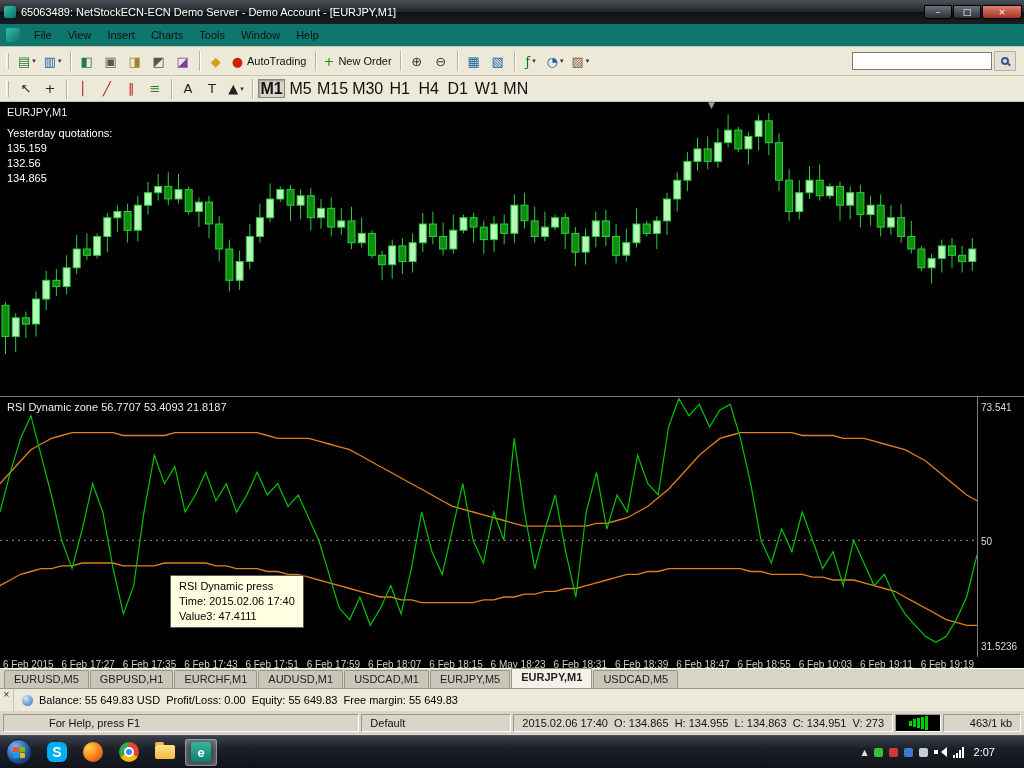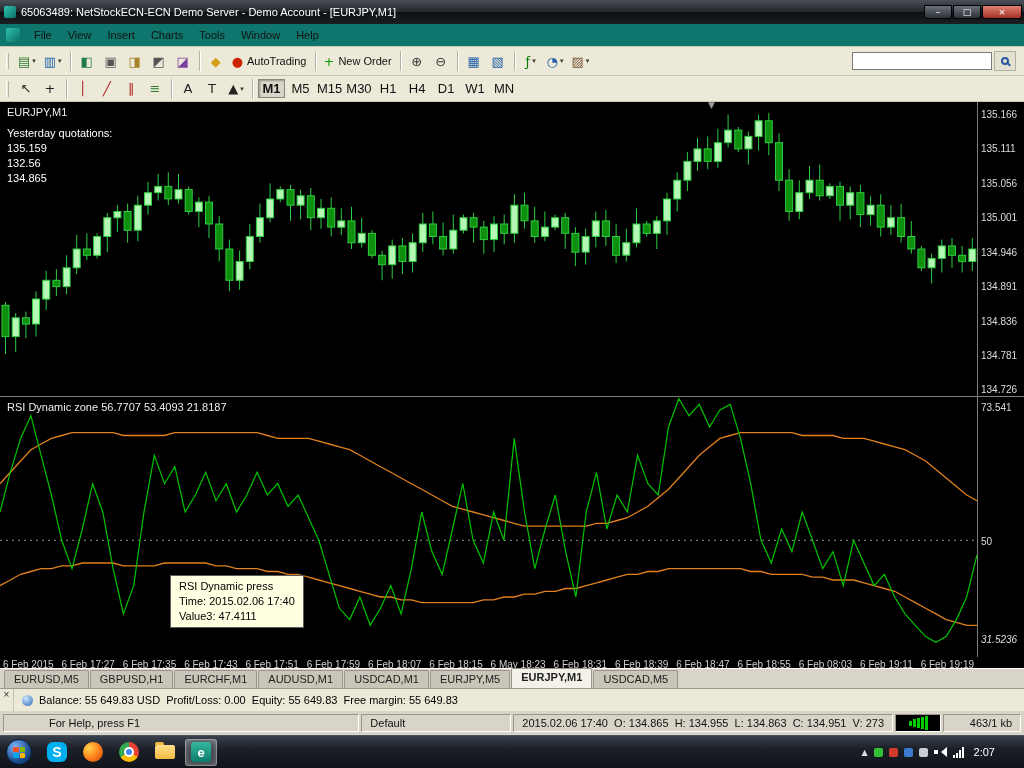--- a/index.html
+++ b/index.html
@@ -32,21 +32,21 @@
     align-items:center;justify-content:center;gap:2px;font-size:13px;padding:0 3px;font-family:inherit;}
   .g{line-height:1;font-family:"DejaVu Sans",sans-serif;}
   .caret{font-size:7px;color:#333;font-family:"DejaVu Sans",sans-serif;}
   .tlabel{font-size:11px;color:#111;margin-left:2px;white-space:nowrap;}
   .tsep{width:1px;height:20px;background:#b5b1a2;margin:0 4px;box-shadow:1px 0 0 #fff;}
   .searchwrap{margin-left:auto;display:flex;align-items:center;gap:2px;padding-right:4px;}
   .search-input{width:140px;height:18px;border:1px solid #7a7a7a;background:#fff;font-size:11px;padding:0 4px;font-family:inherit;}
   .search-btn{width:22px;height:20px;border:1px solid #b5b1a2;background:#e4e1d2;display:flex;align-items:center;justify-content:center;}
   .mag{width:8px;height:8px;border:2px solid #2a5aa0;border-radius:50%;position:relative;display:block;}
   .mag::after{content:"";position:absolute;width:5px;height:2px;background:#2a5aa0;transform:rotate(45deg);right:-4px;bottom:-2px;}
-  .tfbtn{height:19px;min-width:27px;font-size:13px;border:1px solid transparent;background:transparent;color:#111;font-family:inherit;margin:0 1px;}
+  .tfbtn{height:19px;min-width:27px;font-size:16px;border:1px solid transparent;background:transparent;color:#111;font-family:inherit;margin:0 1px;}
   .tfbtn.active{border:1px solid #8a867a;background:#d9d5c8;box-shadow:inset 1px 1px 2px rgba(0,0,0,.3);font-weight:bold;}
 
   
   .chart-area{height:570px;position:relative;background:#000;overflow:hidden;}
   .main-plot{position:absolute;left:0;top:0;width:977px;height:294px;}
   .main-axis{position:absolute;left:977px;top:0;width:47px;height:294px;border-left:1px solid #7d7d7d;}
   .rsi-plot{position:absolute;left:0;top:295px;width:977px;height:260px;}
   .rsi-axis{position:absolute;left:977px;top:295px;width:47px;height:260px;border-left:1px solid #7d7d7d;}
   .hsep{position:absolute;left:0;top:294px;width:1024px;height:1px;background:#7d7d7d;}
   .axlab{position:absolute;left:3px;font-size:10px;color:#dcdcdc;white-space:nowrap;}
@@ -469,66 +469,55 @@
         </svg>
       <span class="chart-symbol">EURJPY,M1</span>
       <div class="quotes">
         <div>Yesterday quotations:</div>
         <div>135.159</div>
         <div>132.56</div>
         <div>134.865</div>
       </div>
       <span class="shift-marker">▼</span>
     </div>
-    <div class="main-axis" id="main-axis">
-        <div class="axlab" style="top: 6.88511px;">135.166</div>
-        <div class="axlab" style="top: 41.2894px;">135.111</div>
-        <div class="axlab" style="top: 75.6936px;">135.056</div>
-        <div class="axlab" style="top: 110.098px;">135.001</div>
-        <div class="axlab" style="top: 144.502px;">134.946</div>
-        <div class="axlab" style="top: 178.906px;">134.891</div>
-        <div class="axlab" style="top: 213.311px;">134.836</div>
-        <div class="axlab" style="top: 247.715px;">134.781</div>
-        <div class="axlab" style="top: 282.119px;">134.726</div>
-      </div>
     <div class="hsep"></div>
     <div class="rsi-plot">
       <svg id="rsi-svg" width="977" height="260">
           <line x1="0" y1="143.3" x2="977" y2="143.3" stroke="#909090" stroke-width="1" stroke-dasharray="2,4"></line>
           <polyline points="0.0,86.7 10.3,75.3 20.6,64.0 30.9,52.7 41.1,47.0 51.4,41.4 61.7,38.5 72.0,35.7 82.3,35.7 92.6,35.7 102.8,35.7 113.1,35.7 123.4,38.5 133.7,38.5 144.0,38.5 154.3,38.5 164.5,38.5 174.8,35.7 185.1,35.7 195.4,35.7 205.7,35.7 216.0,35.7 226.3,35.7 236.5,35.7 246.8,35.7 257.1,35.7 267.4,38.5 277.7,41.4 288.0,41.4 298.2,41.4 308.5,41.4 318.8,44.2 329.1,47.0 339.4,49.8 349.7,52.7 359.9,58.3 370.2,64.0 380.5,69.7 390.8,75.3 401.1,81.0 411.4,86.7 421.7,92.3 431.9,98.0 442.2,103.7 452.5,109.3 462.8,112.2 473.1,115.0 483.4,117.8 493.6,120.7 503.9,123.5 514.2,126.3 524.5,129.2 534.8,129.2 545.1,129.2 555.3,129.2 565.6,129.2 575.9,129.2 586.2,129.2 596.5,126.3 606.8,126.3 617.1,123.5 627.3,120.7 637.6,115.0 647.9,109.3 658.2,100.8 668.5,92.3 678.8,81.0 689.0,69.7 699.3,58.3 709.6,49.8 719.9,41.4 730.2,38.5 740.5,35.7 750.7,35.7 761.0,35.7 771.3,35.7 781.6,35.7 791.9,35.7 802.2,38.5 812.5,38.5 822.7,38.5 833.0,38.5 843.3,41.4 853.6,41.4 863.9,41.4 874.2,44.2 884.4,47.0 894.7,49.8 905.0,52.7 915.3,58.3 925.6,64.0 935.9,72.5 946.1,81.0 956.4,89.5 966.7,98.0 977.0,103.7" fill="none" stroke="#e0801e" stroke-width="1.3"></polyline>
           <polyline points="0.0,188.6 10.3,183.0 20.6,177.3 30.9,174.5 41.1,171.6 51.4,171.6 61.7,168.8 72.0,168.8 82.3,166.0 92.6,166.0 102.8,166.0 113.1,166.0 123.4,168.8 133.7,168.8 144.0,168.8 154.3,168.8 164.5,166.0 174.8,166.0 185.1,166.0 195.4,166.0 205.7,166.0 216.0,168.8 226.3,168.8 236.5,171.6 246.8,171.6 257.1,171.6 267.4,174.5 277.7,174.5 288.0,177.3 298.2,177.3 308.5,180.1 318.8,183.0 329.1,185.8 339.4,188.6 349.7,191.5 359.9,194.3 370.2,197.1 380.5,200.0 390.8,200.0 401.1,202.8 411.4,202.8 421.7,205.6 431.9,205.6 442.2,205.6 452.5,205.6 462.8,205.6 473.1,205.6 483.4,202.8 493.6,202.8 503.9,200.0 514.2,200.0 524.5,197.1 534.8,197.1 545.1,194.3 555.3,194.3 565.6,191.5 575.9,191.5 586.2,188.6 596.5,185.8 606.8,183.0 617.1,180.1 627.3,177.3 637.6,177.3 647.9,174.5 658.2,174.5 668.5,171.6 678.8,171.6 689.0,171.6 699.3,171.6 709.6,171.6 719.9,171.6 730.2,171.6 740.5,171.6 750.7,174.5 761.0,174.5 771.3,177.3 781.6,177.3 791.9,177.3 802.2,177.3 812.5,180.1 822.7,180.1 833.0,183.0 843.3,183.0 853.6,183.0 863.9,185.8 874.2,188.6 884.4,191.5 894.7,194.3 905.0,200.0 915.3,205.6 925.6,211.3 935.9,216.9 946.1,222.6 956.4,225.4 966.7,228.3 977.0,228.3" fill="none" stroke="#e0801e" stroke-width="1.3"></polyline>
           <polyline points="0.0,115.0 10.3,75.3 20.6,41.4 30.9,18.7 41.1,58.3 51.4,98.0 61.7,143.3 72.0,171.6 82.3,132.0 92.6,86.7 102.8,115.0 113.1,171.6 123.4,216.9 133.7,188.6 144.0,115.0 154.3,58.3 164.5,86.7 174.8,69.7 185.1,115.0 195.4,98.0 205.7,75.3 216.0,103.7 226.3,86.7 236.5,115.0 246.8,98.0 257.1,75.3 267.4,98.0 277.7,86.7 288.0,109.3 298.2,98.0 308.5,120.7 318.8,143.3 329.1,177.3 339.4,211.3 349.7,222.6 359.9,200.0 370.2,228.3 380.5,211.3 390.8,188.6 401.1,216.9 411.4,171.6 421.7,115.0 431.9,154.6 442.2,177.3 452.5,132.0 462.8,86.7 473.1,143.3 483.4,166.0 493.6,115.0 503.9,143.3 514.2,41.4 524.5,115.0 534.8,171.6 545.1,132.0 555.3,98.0 565.6,154.6 575.9,200.0 586.2,115.0 596.5,75.3 606.8,132.0 617.1,98.0 627.3,115.0 637.6,58.3 647.9,86.7 658.2,98.0 668.5,30.0 678.8,1.7 689.0,18.7 699.3,7.4 709.6,30.0 719.9,13.0 730.2,7.4 740.5,41.4 750.7,86.7 761.0,143.3 771.3,166.0 781.6,132.0 791.9,154.6 802.2,115.0 812.5,143.3 822.7,171.6 833.0,154.6 843.3,188.6 853.6,143.3 863.9,166.0 874.2,188.6 884.4,177.3 894.7,200.0 905.0,216.9 915.3,228.3 925.6,239.6 935.9,245.3 946.1,239.6 956.4,222.6 966.7,200.0 977.0,158.0" fill="none" stroke="#00c400" stroke-width="1.2"></polyline>
         </svg>
       <span class="rsi-label">RSI Dynamic zone 56.7707 53.4093 21.8187</span>
       <div class="tooltip">
         <div>RSI Dynamic press</div>
         <div>Time: 2015.02.06 17:40</div>
         <div>Value3: 47.4111</div>
       </div>
     </div>
     <div class="rsi-axis" id="rsi-axis">
         <div class="axlab" style="top: 4.96383px;">73.541</div>
         <div class="axlab" style="top: 138.312px;">50</div>
-        <div class="axlab" style="top: 237px; font-style: italic;">31.5236</div>
+        <div class="axlab" style="top: 244px;">31.5236</div>
       </div>
     <div class="time-axis" id="time-axis">
         <span class="tlab">6 Feb 2015</span>
         <span class="tlab">6 Feb 17:27</span>
         <span class="tlab">6 Feb 17:35</span>
         <span class="tlab">6 Feb 17:43</span>
         <span class="tlab">6 Feb 17:51</span>
         <span class="tlab">6 Feb 17:59</span>
         <span class="tlab">6 Feb 18:07</span>
         <span class="tlab">6 Feb 18:15</span>
         <span class="tlab">6 May 18:23</span>
         <span class="tlab">6 Feb 18:31</span>
         <span class="tlab">6 Feb 18:39</span>
         <span class="tlab">6 Feb 18:47</span>
         <span class="tlab">6 Feb 18:55</span>
-        <span class="tlab">6 Feb 08:03</span>
+        <span class="tlab">6 Feb 10:03</span>
         <span class="tlab">6 Feb 19:11</span>
         <span class="tlab">6 Feb 19:19</span>
       </div>
   </div>
 
   <div class="tabsrow" id="tabs">
       <div class="tab">EURUSD,M5</div>
       <div class="tab">GBPUSD,H1</div>
       <div class="tab">EURCHF,M1</div>
       <div class="tab">AUDUSD,M1</div>

